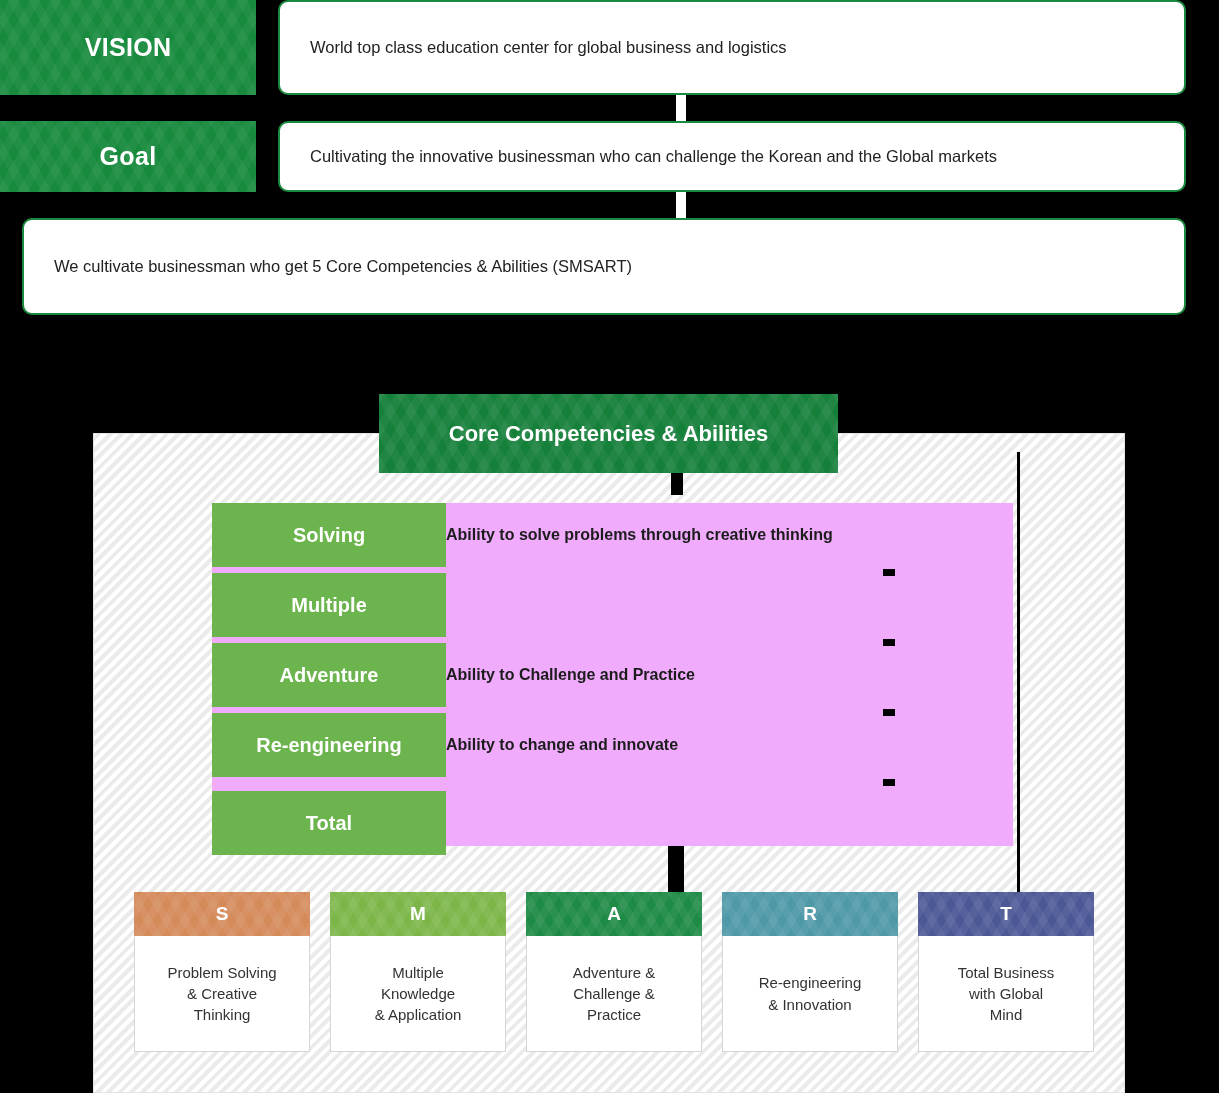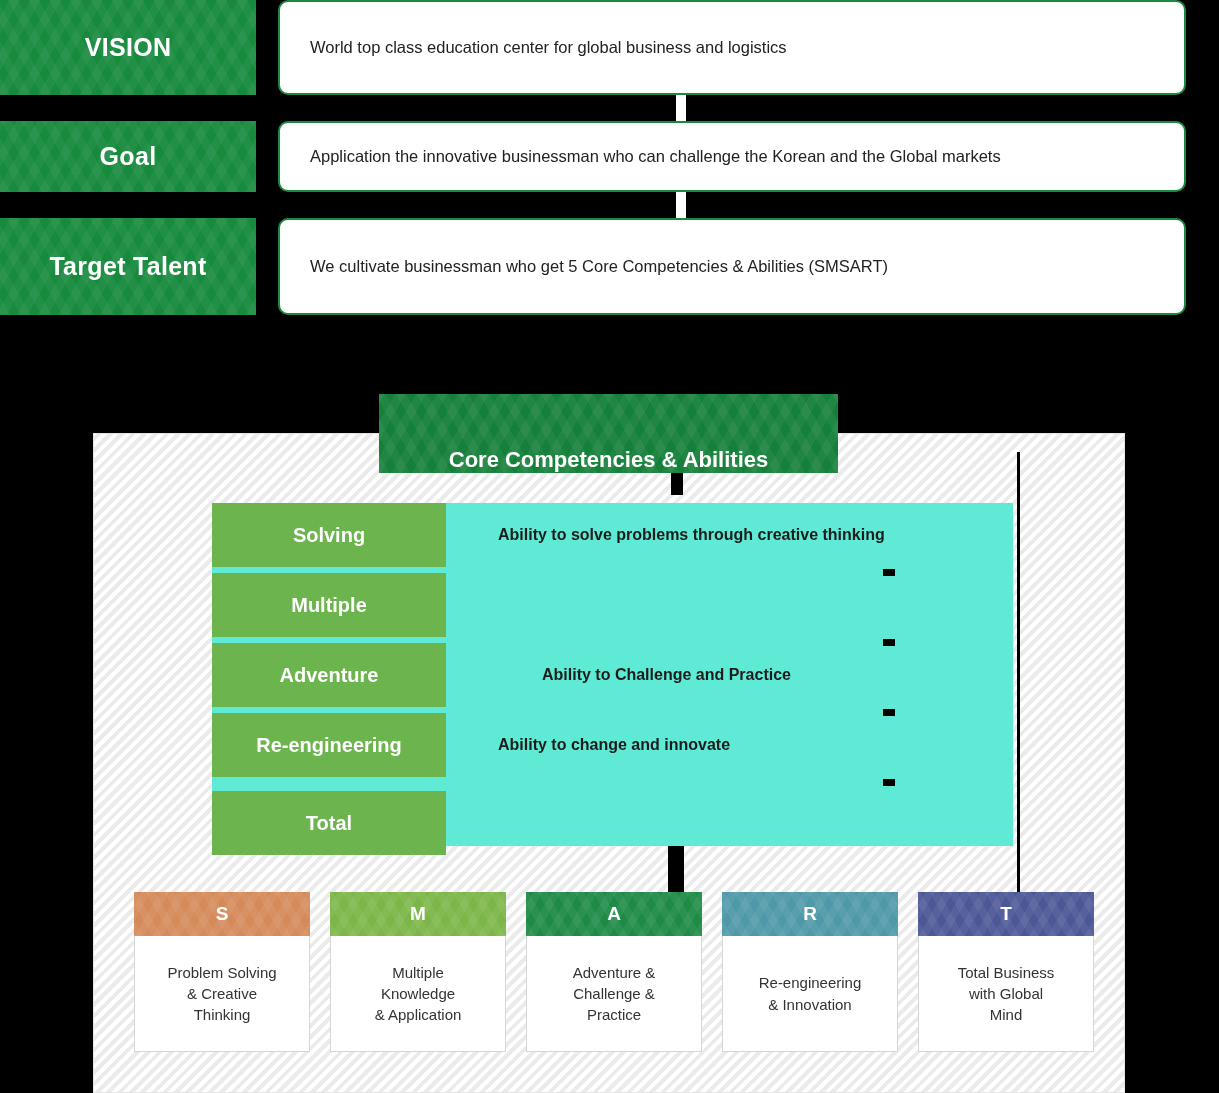--- a/index.html
+++ b/index.html
@@ -87,21 +87,21 @@
     top: 394px;
     width: 459px;
     height: 79px;
     background: #15803a;
     background-image:
       repeating-linear-gradient(60deg, rgba(255,255,255,0.05) 0px, rgba(255,255,255,0.05) 9px, rgba(0,0,0,0) 9px, rgba(0,0,0,0) 18px),
       repeating-linear-gradient(-60deg, rgba(255,255,255,0.05) 0px, rgba(255,255,255,0.05) 9px, rgba(0,0,0,0) 9px, rgba(0,0,0,0) 18px),
       linear-gradient(#15803a, #15803a);
     color: #ffffff;
     display: flex;
-    align-items: flex-end;
+    align-items: center;
     justify-content: center;
     font-size: 22px;
     font-weight: bold;
   }
 
   .core-stem {
     position: absolute;
     left: 671px;
     top: 473px;
     width: 12px;
@@ -109,21 +109,21 @@
     background: #000000;
   }
 
   
   .comp-area {
     position: absolute;
     left: 212px;
     top: 503px;
     width: 801px;
     height: 343px;
-    background: #5eead4;
+    background: #f0abfc;
   }
   .comp-row {
     position: absolute;
     left: 0;
     width: 801px;
     height: 64px;
     display: flex;
     align-items: center;
   }
   .comp-chip {
@@ -133,21 +133,20 @@
     background: #6cb44d;
     color: #ffffff;
     display: flex;
     align-items: center;
     justify-content: center;
     font-size: 20px;
     font-weight: bold;
   }
   .comp-desc {
     flex: 1 1 auto;
-    padding-left: 52px;
     font-size: 16px;
     font-weight: bold;
     color: #1c1c1c;
   }
   .comp-sep {
     position: absolute;
     left: 671px;
     width: 12px;
     height: 7px;
     background: #000000;
@@ -226,30 +225,29 @@
     </div>
   </div>
 
   <div class="vgap">
     <div class="connector" style="top:0;height:26px;"></div>
   </div>
 
   <div class="top-row" style="height:71px;">
     <div class="row-label">Goal</div>
     <div class="row-box">
-      <span>Application the innovative businessman who can challenge the Korean and the Global markets</span>
+      <span>Cultivating the innovative businessman who can challenge the Korean and the Global markets</span>
     </div>
   </div>
 
   <div class="vgap">
     <div class="connector" style="top:0;height:26px;"></div>
   </div>
 
   <div class="top-row" style="height:97px;">
-    <div class="row-label">Target Talent</div>
     <div class="row-box">
       <span>We cultivate businessman who get 5 Core Competencies &amp; Abilities (SMSART)</span>
     </div>
   </div>
 
 </div>
 
 <div class="core-panel"></div>
 
 <div class="rail"></div>
@@ -265,21 +263,21 @@
     <div class="comp-chip">Solving</div>
     <div class="comp-desc">Ability to solve problems through creative thinking</div>
   </div>
   <div class="comp-sep" style="top:66px;"></div>
 
   <div class="comp-row" style="top:70px;">
     <div class="comp-chip">Multiple</div>
   </div>
   <div class="comp-sep" style="top:136px;"></div>
 
-  <div class="comp-row" style="top:140px;gap:44px;">
+  <div class="comp-row" style="top:140px;">
     <div class="comp-chip">Adventure</div>
     <div class="comp-desc">Ability to Challenge and Practice</div>
   </div>
   <div class="comp-sep" style="top:206px;"></div>
 
   <div class="comp-row" style="top:210px;">
     <div class="comp-chip">Re-engineering</div>
     <div class="comp-desc">Ability to change and innovate</div>
   </div>
   <div class="comp-sep" style="top:276px;"></div>

